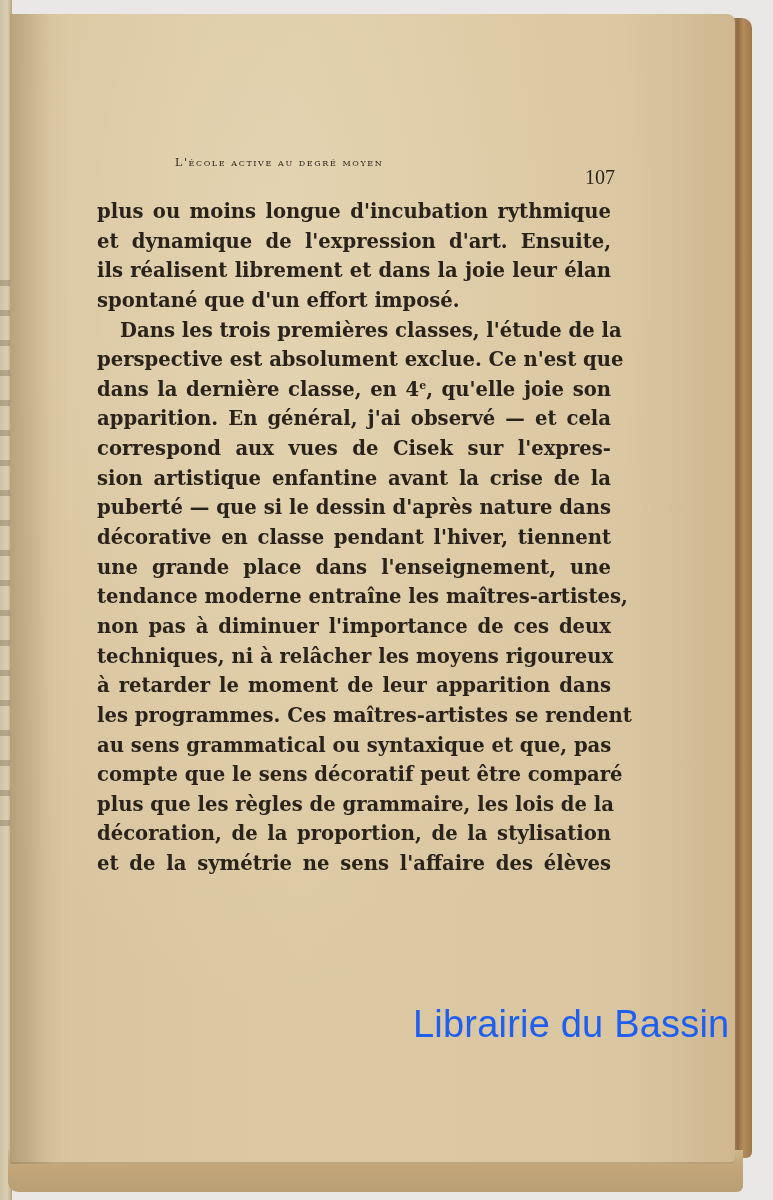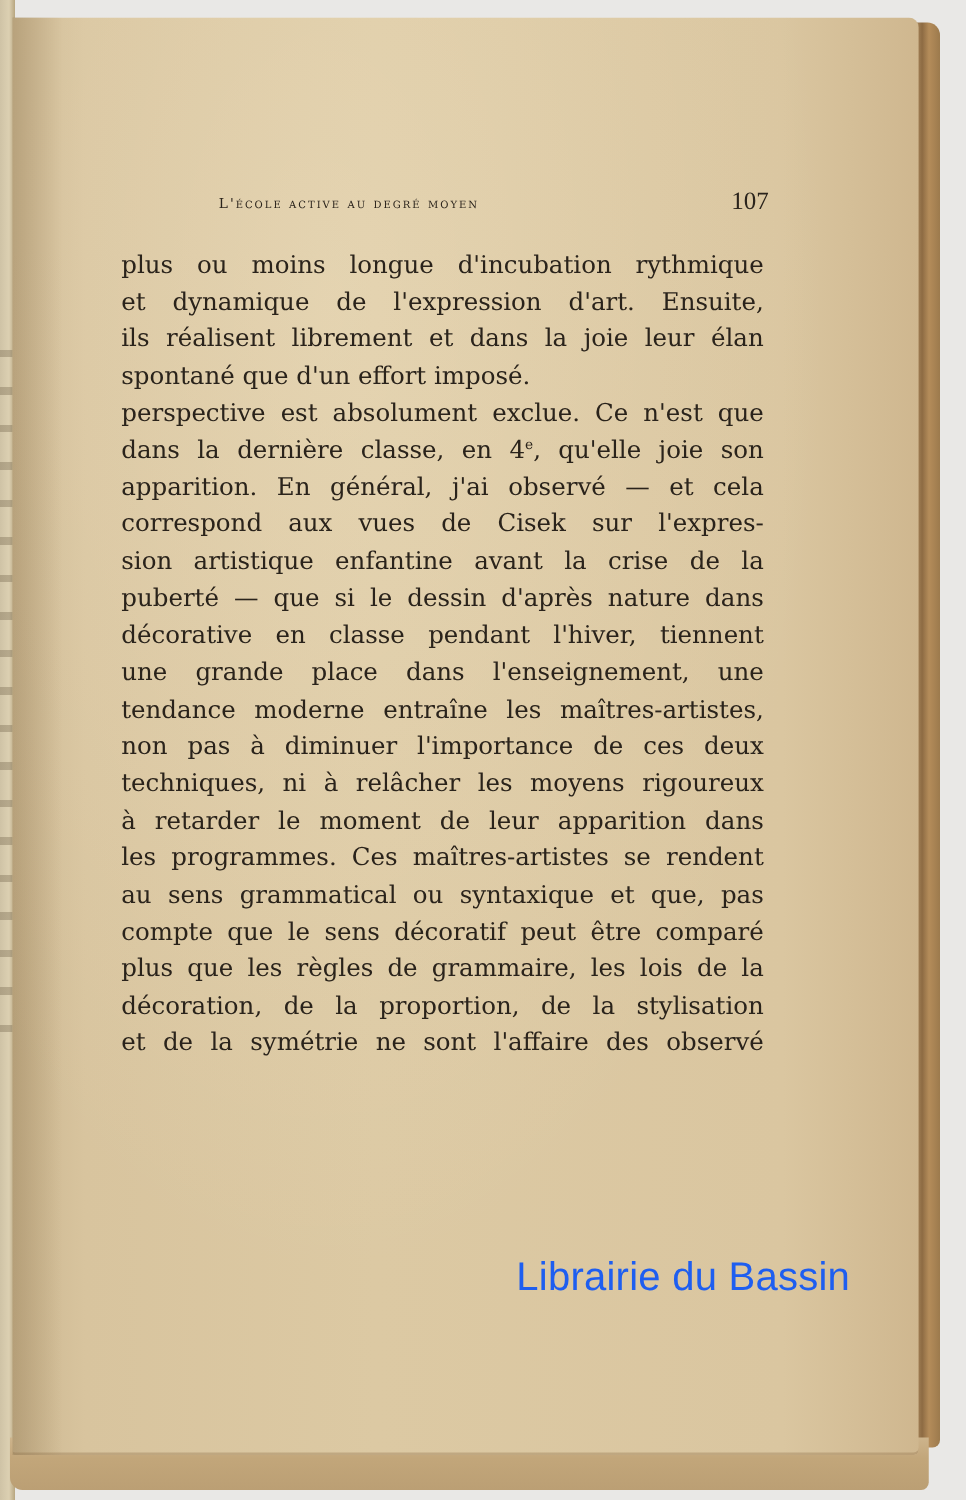--- a/index.html
+++ b/index.html
@@ -70,49 +70,50 @@
     position: absolute;
     left: 0; top: 6px;
     font-size: 11px;
     letter-spacing: 1.6px;
     font-variant: small-caps;
     text-transform: lowercase;
   }
   .running-title::first-letter { text-transform: uppercase; }
   .page-number {
     position: absolute;
-    right: 0; top: 0;
+    right: 0; top: 16px;
     font-size: 20px;
     font-family: "Liberation Serif", "DejaVu Serif", serif;
   }
   .body-text {
     position: absolute;
     left: 97px; top: 197px;
     width: 514px;
     color: #2a231b;
     font-family: "DejaVu Serif", serif;
     font-size: 19.6px;
     line-height: 29.65px;
   }
   .line {
     display: block;
     white-space: nowrap;
     text-align: justify;
     text-align-last: justify;
     height: 29.65px;
+    font-weight: bold;
   }
   .line.last { text-align-last: left; }
   .line.indent { padding-left: 23px; }
   .line sup { font-size: 11px; vertical-align: 7px; line-height: 0; }
   .watermark {
     position: absolute;
     left: 413px; top: 1003px;
     color: #1e5ef0;
     font-family: "Liberation Sans", "DejaVu Sans", sans-serif;
-    font-size: 32px;
+    font-size: 38px;
     letter-spacing: 0.2px;
   }
 </style>
 </head>
 <body>
 
 <div class="left-page">
   <div class="left-bleed"></div>
 </div>
 <div class="page-edge"></div>
@@ -128,34 +129,35 @@
 </div>
 
 <div class="body-text">
   <div>
     <span class="line">plus ou moins longue d'incubation rythmique</span>
     <span class="line">et dynamique de l'expression d'art. Ensuite,</span>
     <span class="line">ils réalisent librement et dans la joie leur élan</span>
     <span class="line last">spontané que d'un effort imposé.</span>
   </div>
   <div>
+    <span class="line indent">Dans les trois premières classes, l'étude de la</span>
     <span class="line">perspective est absolument exclue. Ce n'est que</span>
     <span class="line"><span>dans la dernière classe, en 4</span><sup>e</sup><span>, qu'elle joie son</span></span>
     <span class="line">apparition. En général, j'ai observé — et cela</span>
     <span class="line">correspond aux vues de Cisek sur l'expres-</span>
     <span class="line">sion artistique enfantine avant la crise de la</span>
     <span class="line">puberté — que si le dessin d'après nature dans</span>
     <span class="line">décorative en classe pendant l'hiver, tiennent</span>
     <span class="line">une grande place dans l'enseignement, une</span>
     <span class="line">tendance moderne entraîne les maîtres-artistes,</span>
     <span class="line">non pas à diminuer l'importance de ces deux</span>
     <span class="line">techniques, ni à relâcher les moyens rigoureux</span>
     <span class="line">à retarder le moment de leur apparition dans</span>
     <span class="line">les programmes. Ces maîtres-artistes se rendent</span>
     <span class="line">au sens grammatical ou syntaxique et que, pas</span>
     <span class="line">compte que le sens décoratif peut être comparé</span>
     <span class="line">plus que les règles de grammaire, les lois de la</span>
     <span class="line">décoration, de la proportion, de la stylisation</span>
-    <span class="line">et de la symétrie ne sont l'affaire des observé</span>
+    <span class="line">et de la symétrie ne sens l'affaire des élèves</span>
   </div>
 </div>
 
 <div class="watermark" style="color: rgb(30, 94, 240);">Librairie du Bassin</div>
 
 </body></html>

